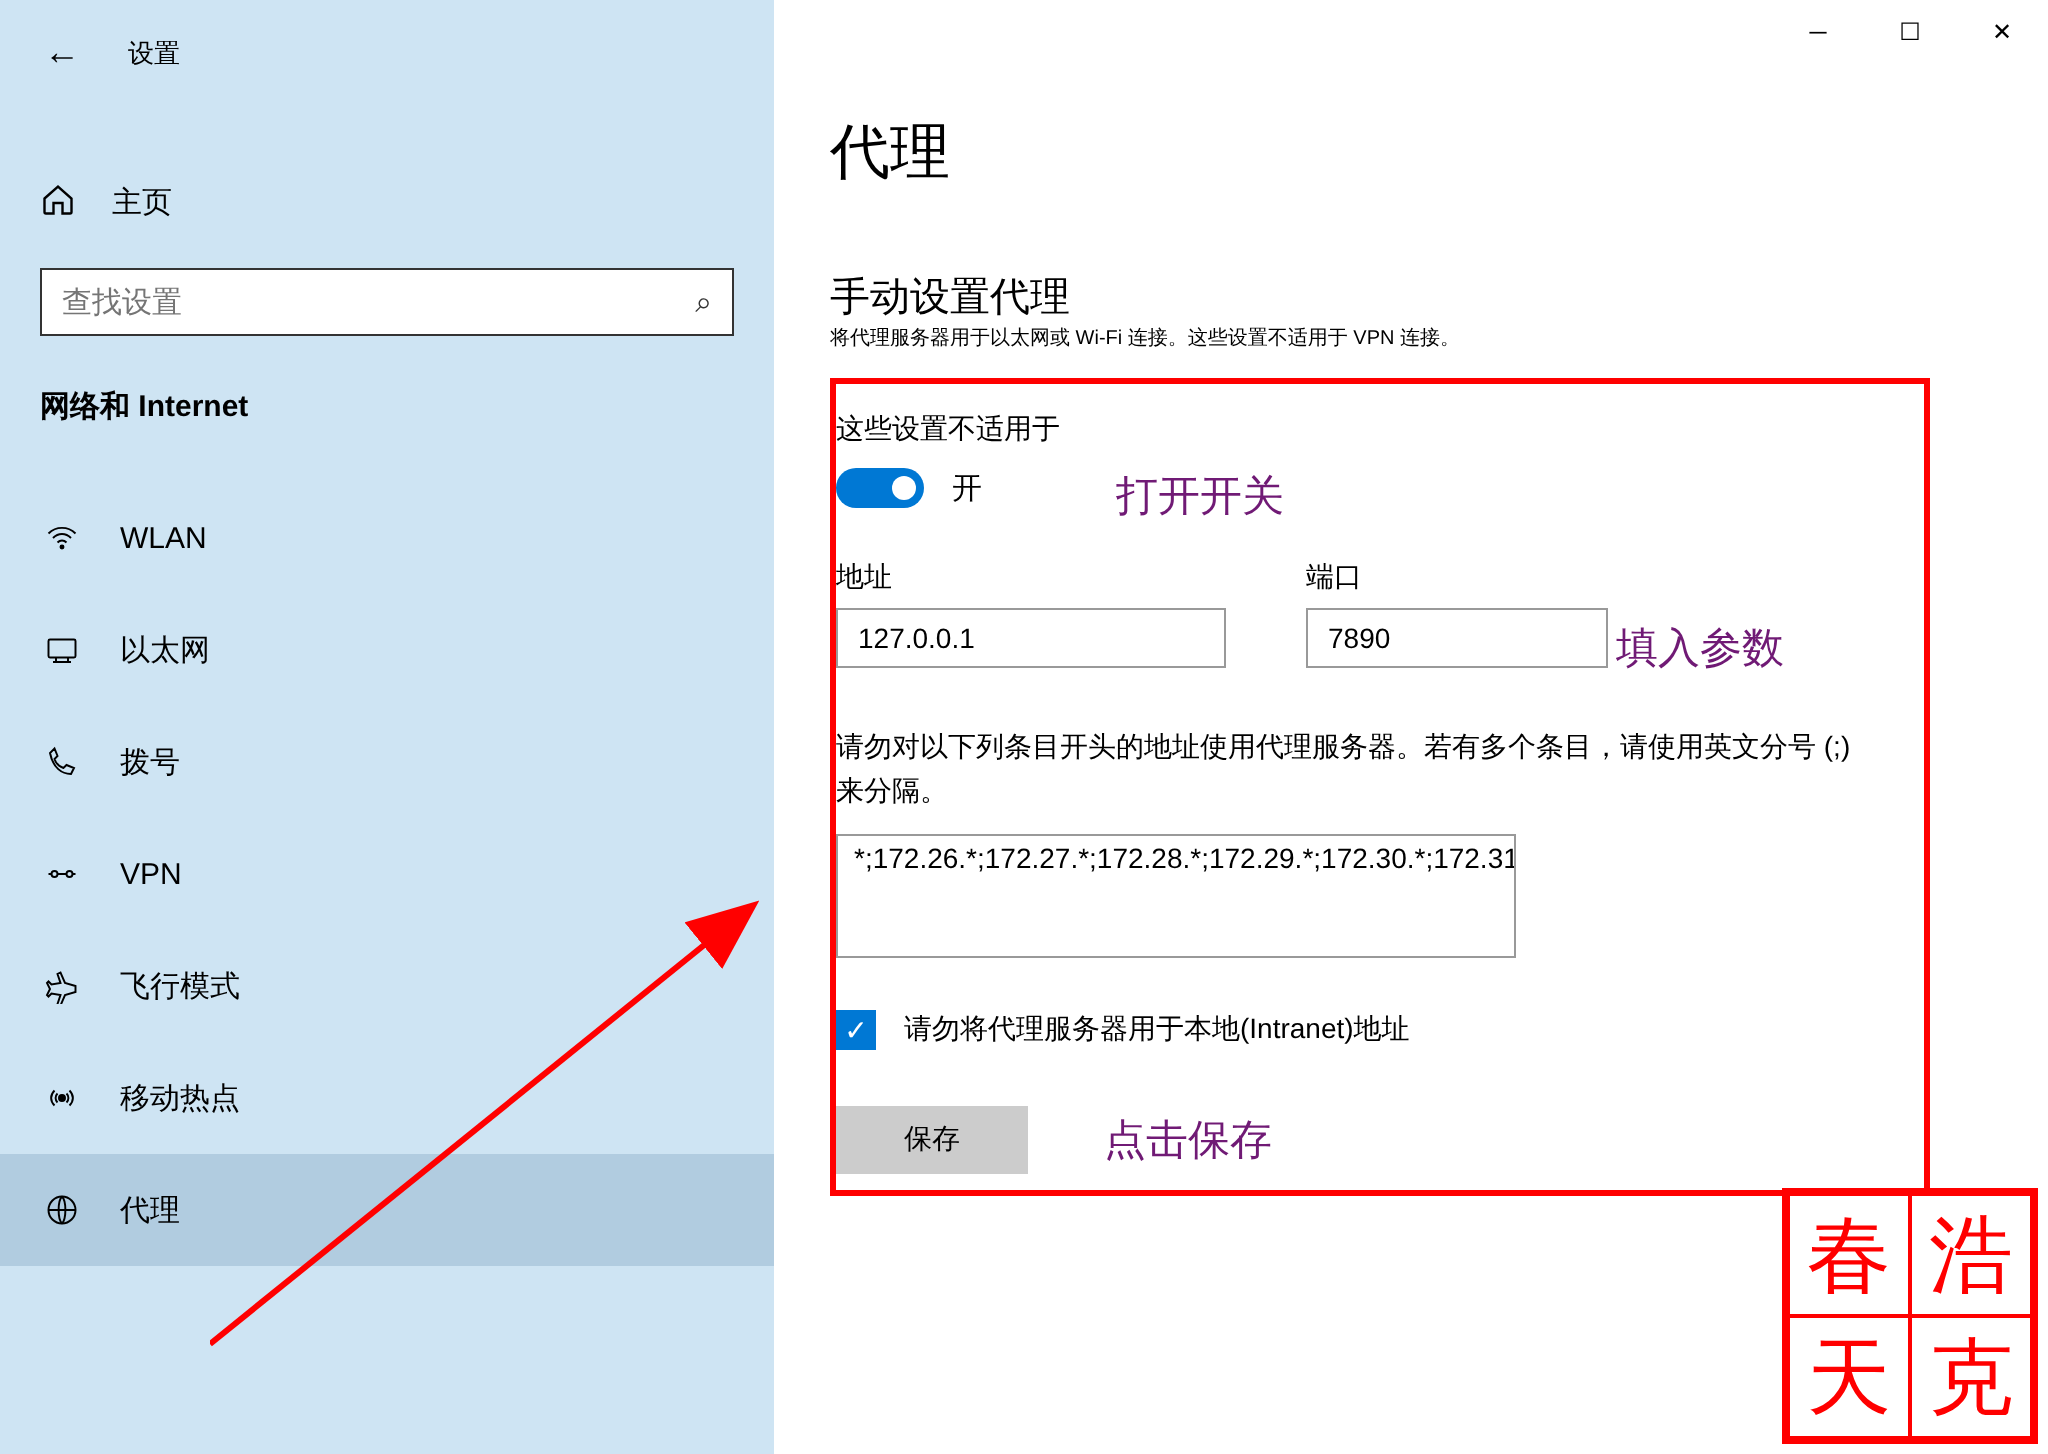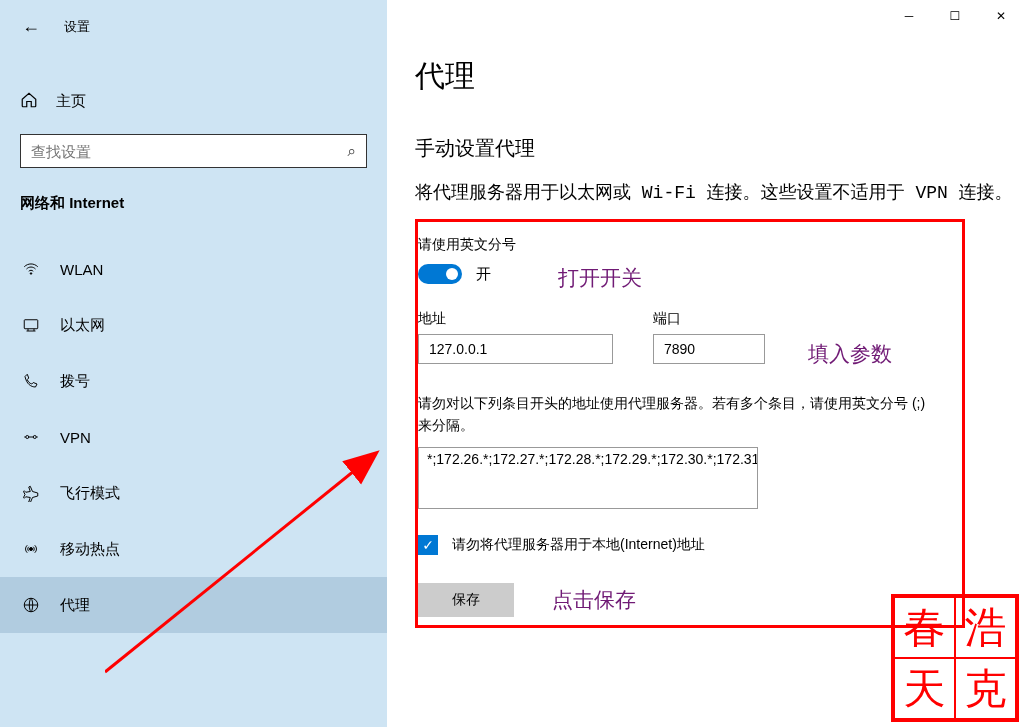--- a/index.html
+++ b/index.html
@@ -20,21 +20,21 @@
 .nav-item { display: flex; align-items: center; padding: 12px 20px; cursor: pointer; height: 56px; }
 .nav-item.selected { background: #b1cce0; }
 .nav-icon { width: 22px; display: flex; justify-content: center; }
 .nav-icon svg { width: 18px; height: 18px; stroke: #000; fill: none; stroke-width: 1.3; }
 .nav-label { margin-left: 18px; font-size: 15px; }
 .main { flex: 1; background: #fff; position: relative; padding: 0 0 0 28px; }
 .titlebar { position: absolute; top: 0; right: 0; display: flex; }
 .tb-btn { width: 46px; height: 32px; display: flex; align-items: center; justify-content: center; cursor: pointer; font-size: 12px; }
 .main-title { font-size: 30px; font-weight: 400; padding-top: 56px; }
 .section-title { font-size: 20px; font-weight: 400; margin-top: 38px; }
-.desc-text { font-size: 18px; margin-top: 18px; line-height: 1.5; font-family: Liberation Mono, monospace; }
+.desc-text { font-size: 10px; line-height: 1.5; }
 .red-box { border: 3px solid #ff0000; margin-top: 12px; padding: 14px 18px 8px 0; width: 550px; position: relative; }
 .field-label { font-size: 14px; }
 .toggle-row { display: flex; align-items: center; margin-top: 10px; }
 .toggle { width: 44px; height: 20px; border-radius: 10px; background: #0078d4; position: relative; cursor: pointer; }
 .toggle-knob { width: 12px; height: 12px; background: #fff; border-radius: 50%; position: absolute; right: 4px; top: 4px; }
 .toggle-state { margin-left: 14px; font-size: 15px; }
 .annot { color: #701a75; font-size: 21px; font-weight: 400; position: absolute; }
 .addr-row { display: flex; gap: 40px; margin-top: 26px; }
 .addr-col { display: flex; flex-direction: column; }
 .text-input { border: 1px solid #999; padding: 6px 10px; font-size: 14px; margin-top: 6px; font-family: inherit; }
@@ -139,47 +139,47 @@
     <div class="titlebar">
       <div class="tb-btn">─</div>
       <div class="tb-btn">☐</div>
       <div class="tb-btn">✕</div>
     </div>
     <div class="main-title">代理</div>
     <div class="section-title">手动设置代理</div>
     <div class="desc-text">将代理服务器用于以太网或 Wi-Fi 连接。这些设置不适用于 VPN 连接。</div>
 
     <div class="red-box">
-      <div class="field-label">请使用英文分号</div>
+      <div class="field-label">这些设置不适用于</div>
       <div class="toggle-row">
         <div class="toggle">
             <div class="toggle-knob"></div>
           </div>
         <div class="toggle-state">开</div>
         <div class="annot" style="left:140px; top:42px;">打开开关</div>
       </div>
 
       <div class="addr-row">
         <div class="addr-col">
           <div class="field-label">地址</div>
           <input class="text-input" style="width: 195px;" value="127.0.0.1">
         </div>
         <div class="addr-col">
           <div class="field-label">端口</div>
-          <input class="text-input" style="width: 112px;" value="7890">
+          <input class="text-input" style="width: 151px;" value="7890">
         </div>
         <div class="annot" style="left:390px; top:118px;">填入参数</div>
       </div>
 
       <div class="exc-text" style="width:510px">请勿对以下列条目开头的地址使用代理服务器。若有多个条目，请使用英文分号 (;) 来分隔。</div>
       <div class="exc-box">*;172.26.*;172.27.*;172.28.*;172.29.*;172.30.*;172.31.*;192.168.*</div>
 
       <div class="chk-row">
         <div class="chk">✓</div>
-        <div class="chk-label">请勿将代理服务器用于本地(Internet)地址</div>
+        <div class="chk-label">请勿将代理服务器用于本地(Intranet)地址</div>
       </div>
 
       <div class="save-row">
         <button class="save-btn">保存</button>
         <div class="annot" style="position:static; margin-left:38px;">点击保存</div>
       </div>
     </div>
   </div>
 </div>
 

